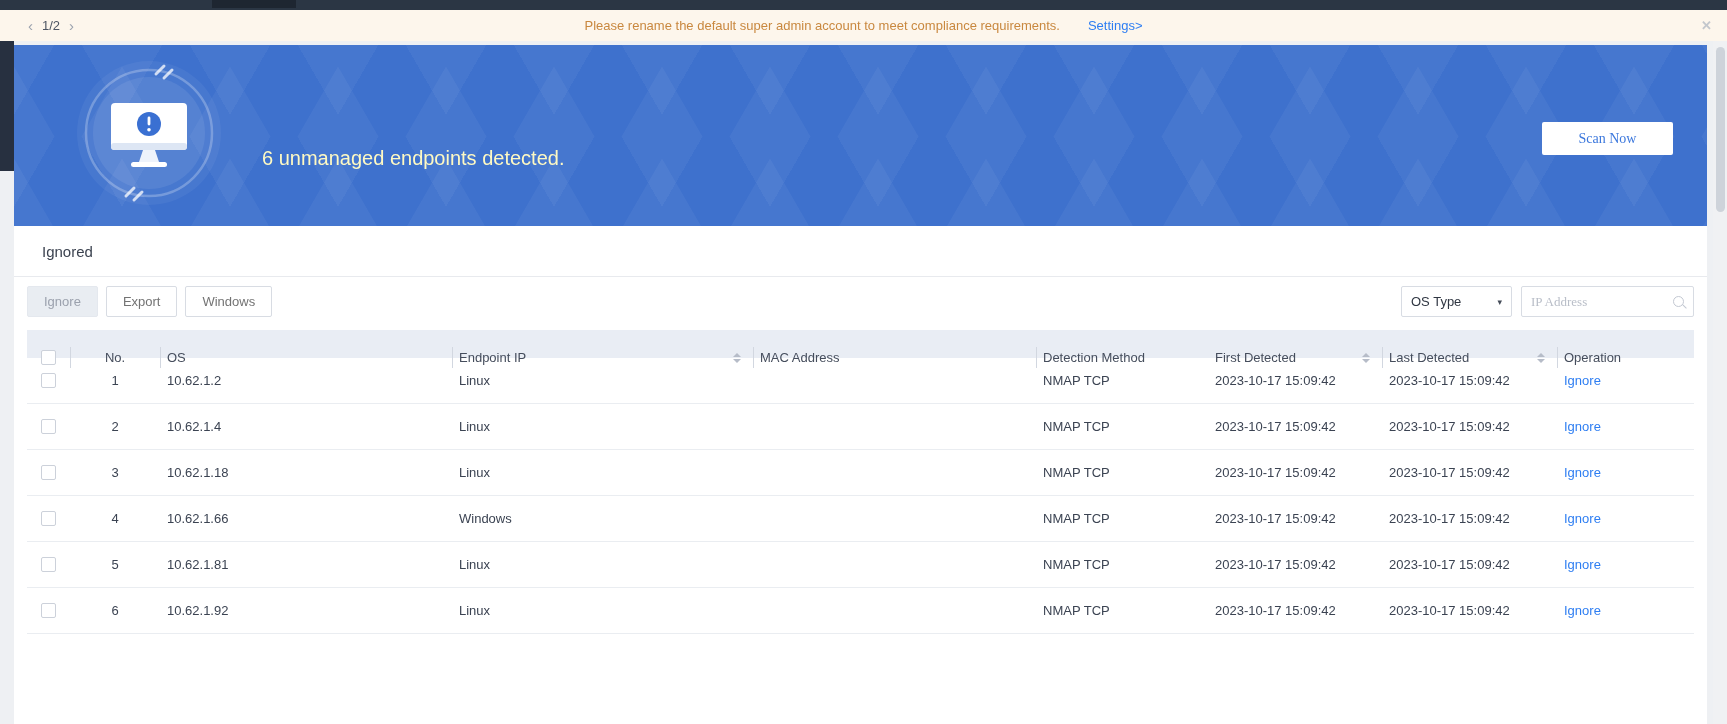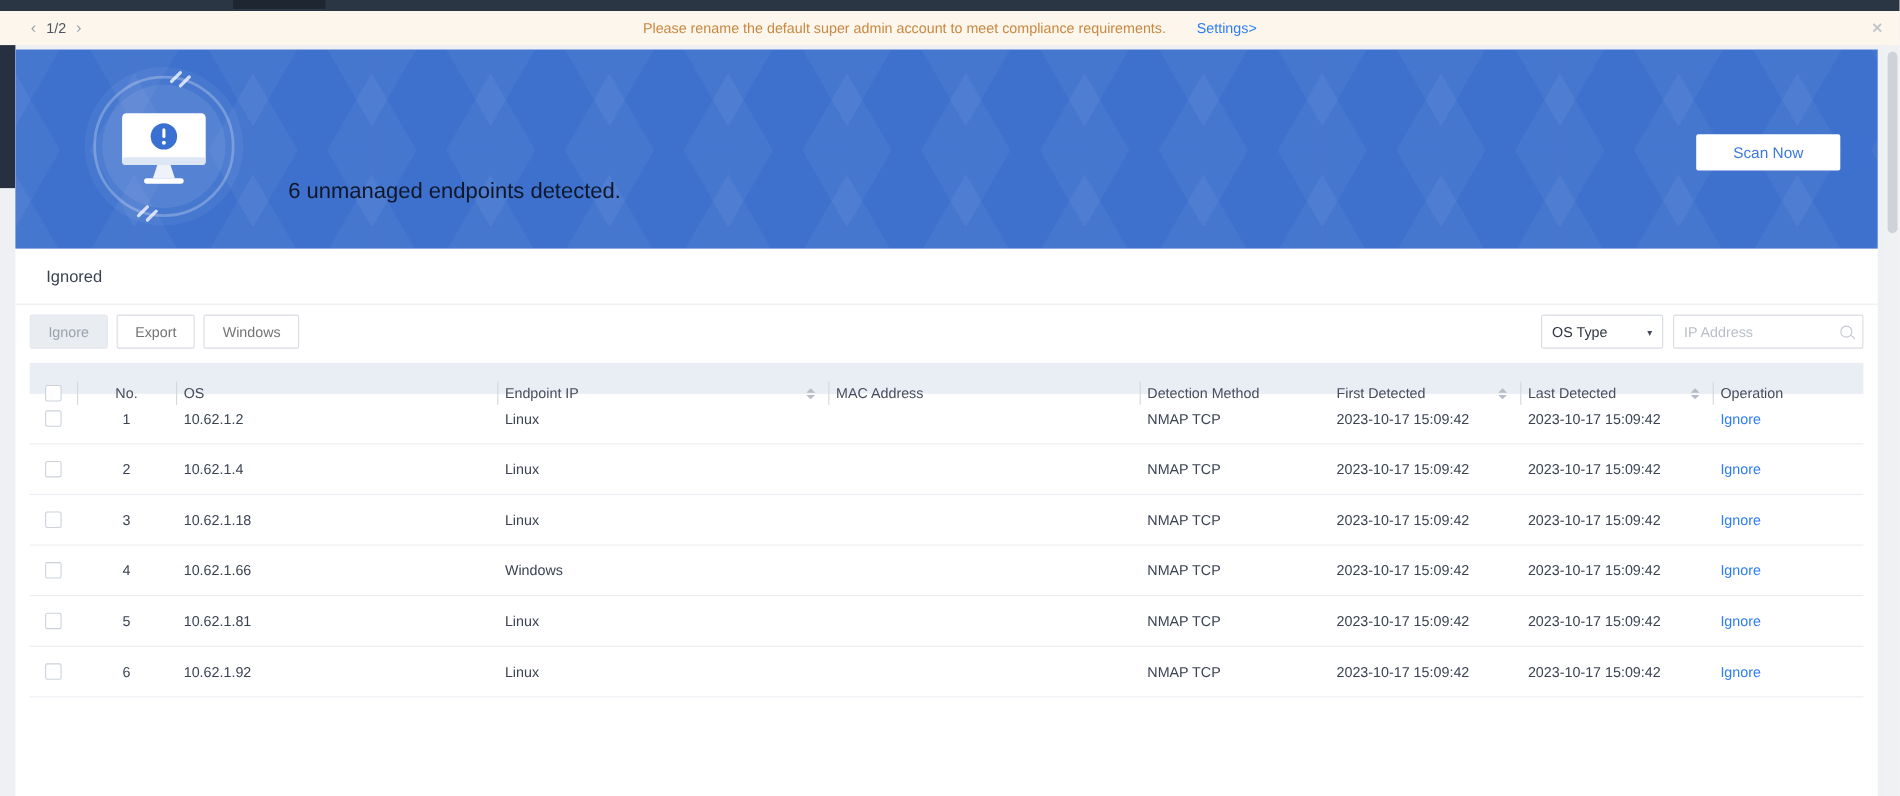--- a/index.html
+++ b/index.html
@@ -37,25 +37,25 @@
   .banner { position:relative; height:181px; background:var(--c-banner-bg,#3e71cd); overflow:hidden; }
   .banner::before {
     content:""; position:absolute; inset:0;
     background-image:
       linear-gradient(60deg, rgba(255,255,255,.045) 25%, transparent 25.5%, transparent 75%, rgba(255,255,255,.045) 75%),
       linear-gradient(-60deg, rgba(255,255,255,.045) 25%, transparent 25.5%, transparent 75%, rgba(255,255,255,.045) 75%);
     background-size:108px 92px;
   }
   .banner-icon { position:absolute; left:60px; top:13px; width:150px; height:150px; }
   .banner-title { position:absolute; left:248px; top:61px; font-size:22px; color:#fff; letter-spacing:.2px; }
-  .banner-subtitle { position:absolute; left:248px; top:118px; font-size:20px; color:#0f172a; }
+  .banner-subtitle { position:absolute; left:248px; top:102px; font-size:20px; color:#fef9c3; }
   .scan-btn {
     position:absolute; right:34px; top:77px; width:131px; height:33px;
     background:#fff; border:none; border-radius:2px;
-    color:var(--c-scan-btn-text,#3c78dd); font-size:14px; font-family:Liberation Sans, sans-serif; cursor:pointer;text-align:center;
+    color:var(--c-scan-btn-text,#3c78dd); font-size:14px; font-family:Liberation Serif, serif; cursor:pointer;text-align:center;
   }
 
   
   .tabs { height:51px; border-bottom:1px solid #e8eaee; display:flex; align-items:stretch; padding-left:16px; }
   .tab { display:flex; align-items:center; gap:7px; padding:0 12px; font-size:15px; color:#3c4350; position:relative; cursor:pointer; }
   .tab.active { color:var(--c-accent,#2e7ef2); }
   .tab.active::after { content:""; position:absolute; left:0; right:0; bottom:0; height:3px; background:var(--c-accent,#2e7ef2); }
   .info-icon {
     width:15px; height:15px; border:1px solid var(--c-accent,#2e7ef2); border-radius:50%;
     display:inline-flex; align-items:center; justify-content:center;
@@ -74,21 +74,21 @@
   .select-box {
     width:111px; height:31px; background:#fff; border:1px solid #d8dce3; border-radius:2px;
     display:flex; align-items:center; justify-content:space-between; padding:4px 9px;
     font-size:13px; color:#2f3642; cursor:pointer;
   }
   .select-caret { font-size:9px; color:#454c59; }
   .search-box {
     width:173px; height:31px; background:#fff; border:1px solid #d8dce3; border-radius:2px;
     display:flex; align-items:center; padding:0 9px;
   }
-  .search-box input { flex:1; border:none; outline:none; font-size:13px; color:#333; font-family:Liberation Sans, sans-serif; min-width:0; }
+  .search-box input { flex:1; border:none; outline:none; font-size:13px; color:#333; font-family:Liberation Serif, serif; min-width:0; }
   .search-box input::placeholder { color:#b9bec8; }
   .search-icon { position:relative; width:11px; height:11px; border:1.4px solid #c3c8d2; border-radius:50%; flex:0 0 auto; }
   .search-icon::after { content:""; position:absolute; width:5px; height:1.4px; background:#c3c8d2; transform:rotate(45deg); right:-4px; bottom:-1px; }
 
   
   .table { margin:13px 13px 0; }
   .thead, .trow {
     display:grid;
     grid-template-columns:43px 90px 292px 301px 283px 172px 174px 175px 1fr;
     align-items:center;

